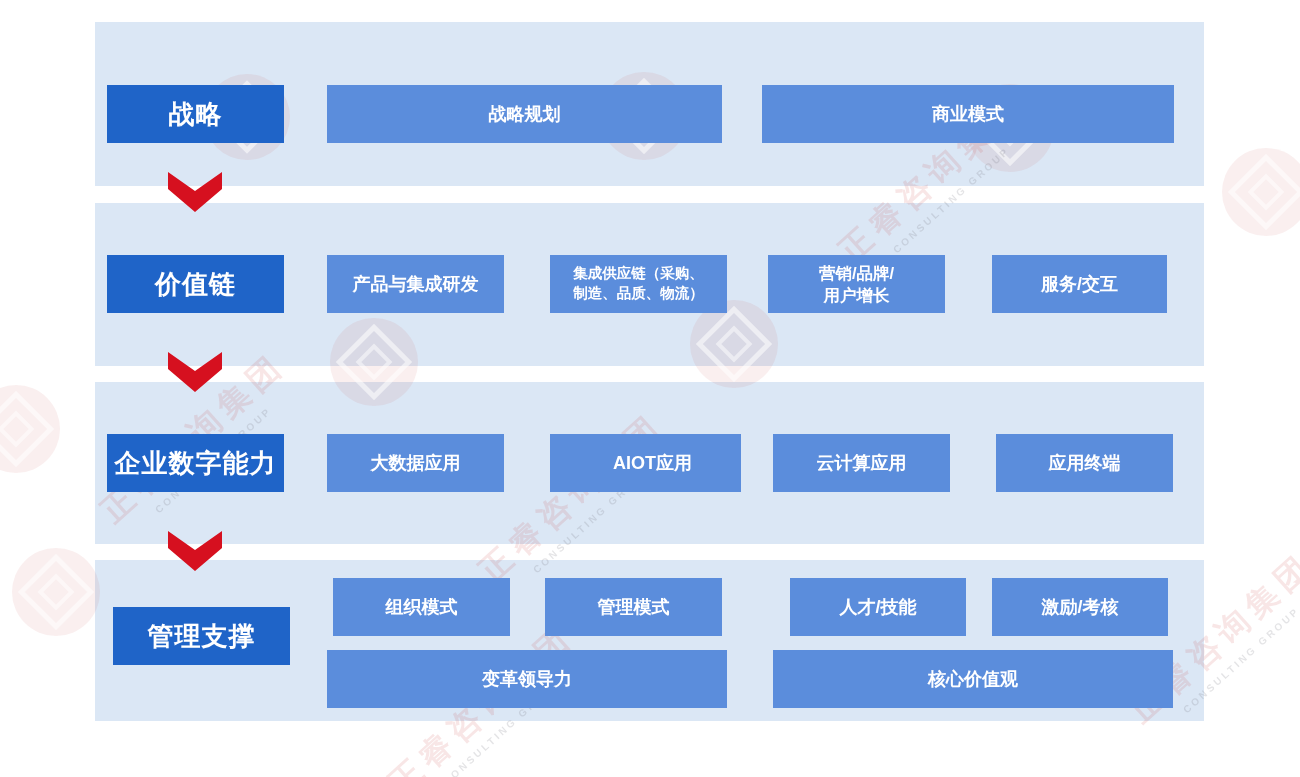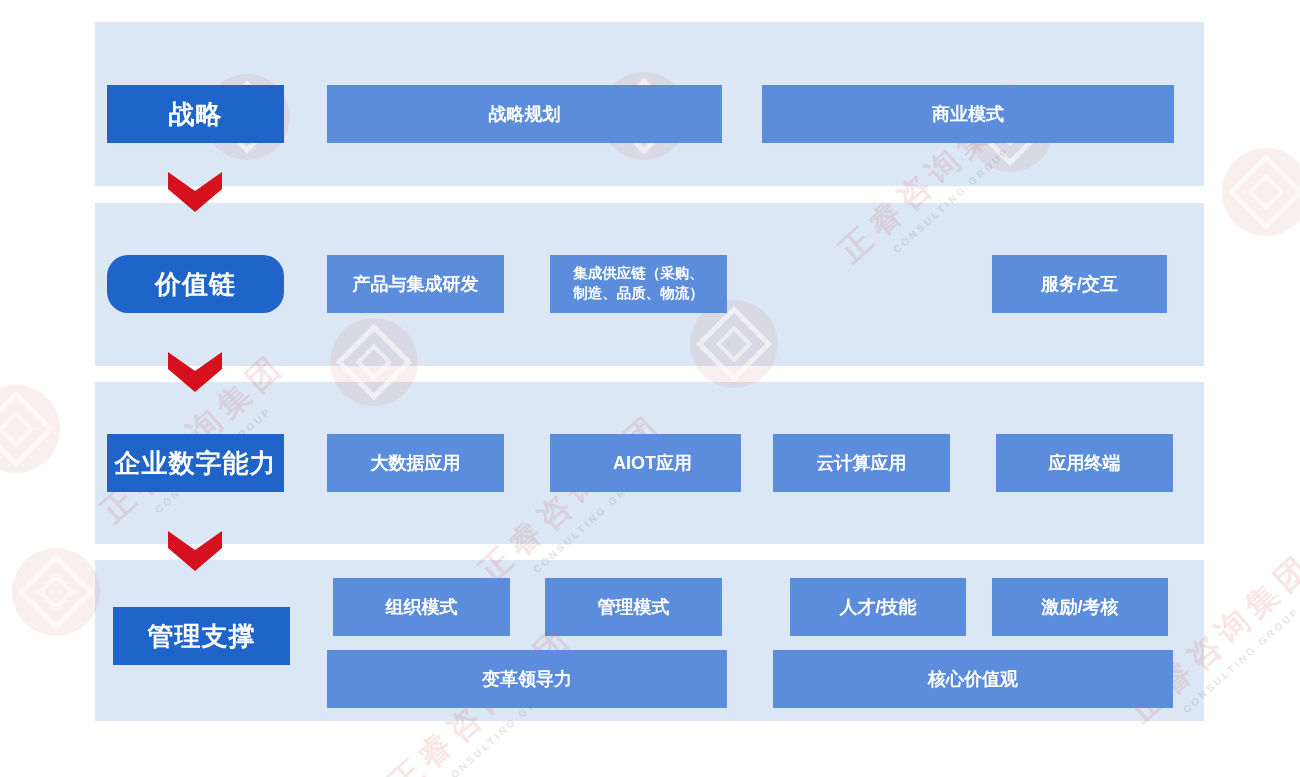--- a/index.html
+++ b/index.html
@@ -97,25 +97,29 @@
   <div class="lbox" style="top:85px;">战略</div>
   <div class="item" style="left:327px; top:85px; width:395px; height:58px;">战略规划</div>
   <div class="item" style="left:762px; top:85px; width:412px; height:58px;">商业模式</div>
 
   <div class="arrow" style="top:172px;">
     <svg viewBox="0 0 54 40" aria-hidden="true">
         <polygon points="0,0 27,19 54,0 54,17 27,40 0,17" fill="currentColor"></polygon>
       </svg>
   </div>
 
-  <div class="lbox" style="top:255px;border-radius:21px;">价值链</div>
+  <div class="lbox" style="top:255px;">价值链</div>
   <div class="item" style="left:327px; top:255px; width:177px; height:58px;">产品与集成研发</div>
   <div class="item small" style="left:550px; top:255px; width:177px; height:58px;">
     <span>集成供应链（采购、</span>
     <span>制造、品质、物流）</span>
+  </div>
+  <div class="item two" style="left:768px; top:255px; width:177px; height:58px;">
+    <span>营销/品牌/</span>
+    <span>用户增长</span>
   </div>
   <div class="item" style="left:992px; top:255px; width:175px; height:58px;">服务/交互</div>
 
   <div class="arrow" style="top:352px;">
     <svg viewBox="0 0 54 40" aria-hidden="true">
         <polygon points="0,0 27,19 54,0 54,17 27,40 0,17" fill="currentColor"></polygon>
       </svg>
   </div>
 
   <div class="lbox" style="top:434px;">企业数字能力</div>

